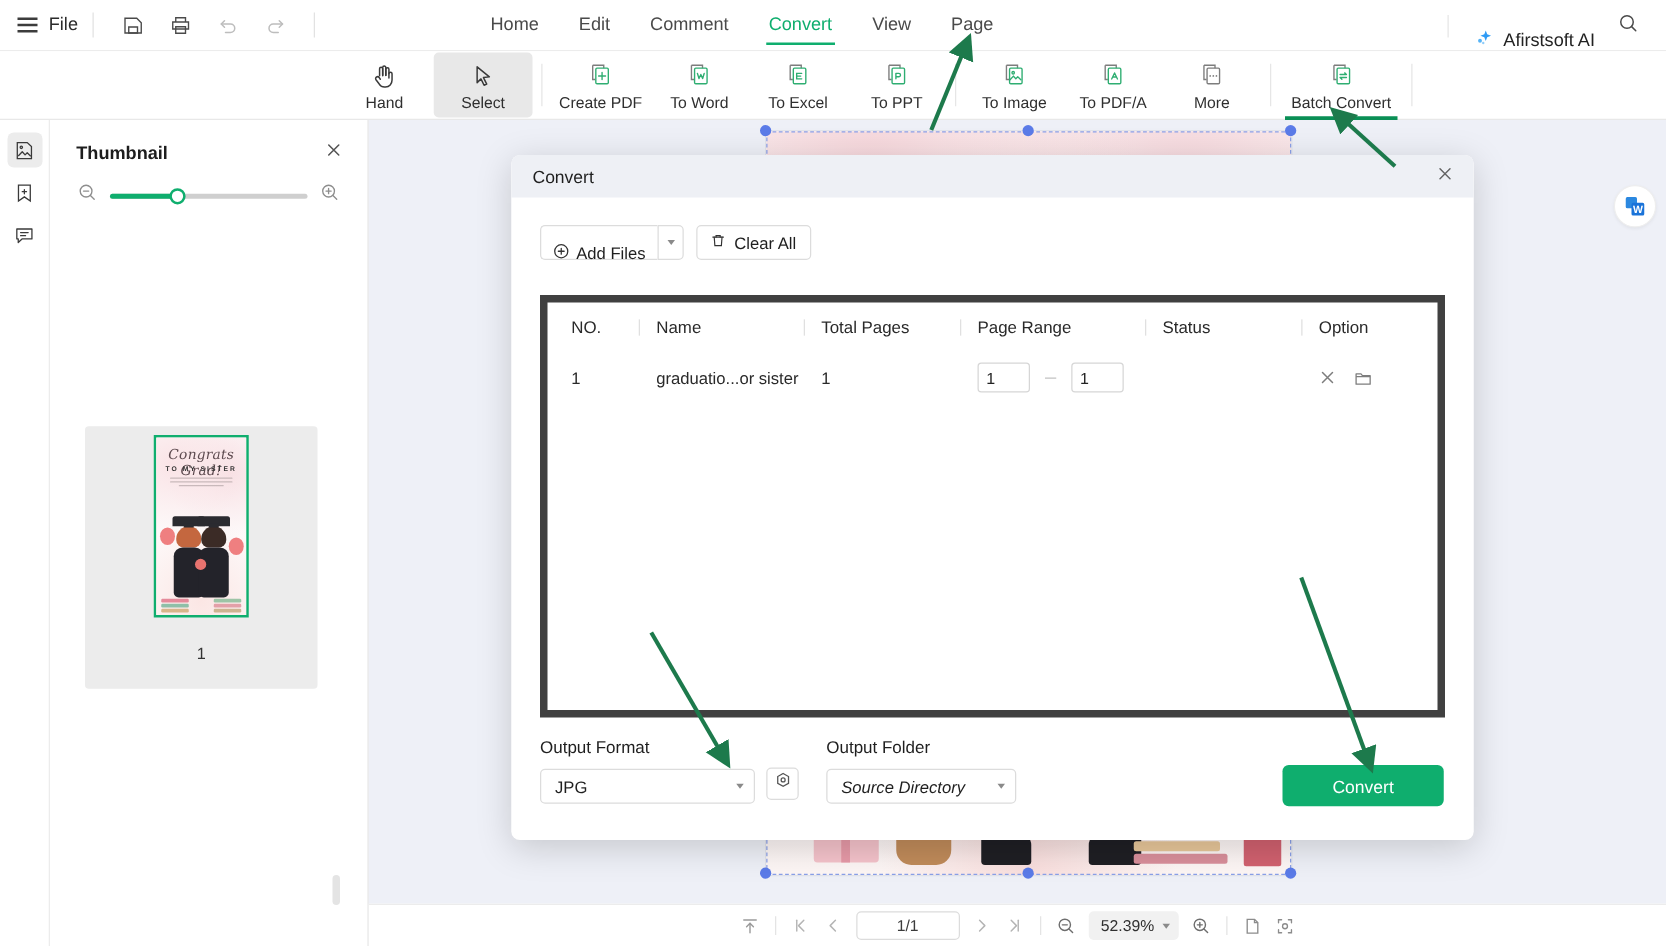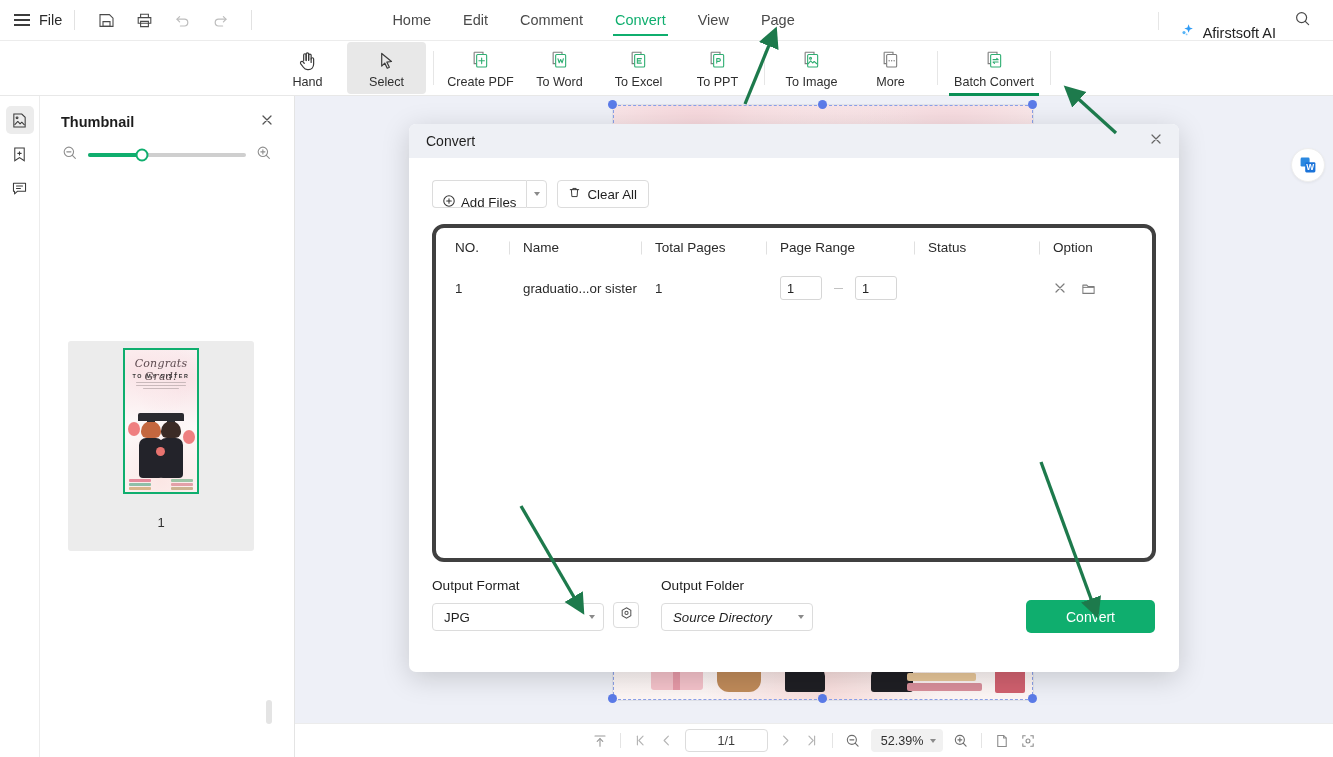--- a/index.html
+++ b/index.html
@@ -218,21 +218,21 @@
   .btn-row { display: flex; align-items: center; gap: 10px; }
   .btn {
     height: 28px; border: 1px solid #dcdcdc; border-radius: 4px; background: #fff;
     display: flex; align-items: center; font-size: 13.3px; color: #1f1f1f; cursor: pointer;
   }
   .btn-addfiles { padding: 16px 10px 0 9px; gap: 5px; border-radius: 4px 0 0 4px; border-right: none; }
   .btn-addcaret { width: 21px; justify-content: center; border-radius: 0 4px 4px 0; }
   .btn-clear { padding: 0 11px 0 10px; gap: 6px; }
 
   .table-wrap {
-    margin-top: 16px; border: 4px solid #404040; border-radius: 12px;
+    margin-top: 28px; border: 6px solid #404040; border-radius: 0;
     height: 338px; overflow: hidden;
   }
   .thead { display: flex; align-items: center; height: 39px; padding-left: 19px; }
   .th { font-size: 13.5px; color: #2a2a2a; position: relative; }
   .th + .th::before {
     content: ""; position: absolute; left: -14px; top: 50%; transform: translateY(-50%);
     width: 1px; height: 13px; background: #e0e0e0;
   }
   .c-no { width: 68px; } .c-name { width: 132px; } .c-pages { width: 125px; }
   .c-range { width: 148px; } .c-status { width: 125px; } .c-option { width: 90px; }
@@ -411,20 +411,31 @@
         <span class="rb-ico">
           <svg width="25" height="25" viewBox="0 0 26 26" fill="none" stroke="#2fae72" stroke-width="1.15">
             <path d="M6.4 4.4h9.2v2.4" stroke="#7d7d7d"></path>
               <path d="M6.4 4.4v11.8h2.2" stroke="#7d7d7d"></path>
             <rect x="9" y="6.8" width="10.4" height="13" rx="1"></rect>
             <circle cx="12" cy="10.6" r="1"></circle>
               <path d="M9.4 16.4l2.8-3 2 2.2 1.6-1.6 2.6 2.4" stroke-linecap="round" stroke-linejoin="round"></path>
           </svg>
         </span>
         <span class="rb-label">To Image</span>
+      </div>
+      <div class="rb-item">
+        <span class="rb-ico">
+          <svg width="25" height="25" viewBox="0 0 26 26" fill="none" stroke="#2fae72" stroke-width="1.15">
+            <path d="M6.4 4.4h9.2v2.4" stroke="#7d7d7d"></path>
+              <path d="M6.4 4.4v11.8h2.2" stroke="#7d7d7d"></path>
+            <rect x="9" y="6.8" width="10.4" height="13" rx="1"></rect>
+            <path d="M11.8 15.8l2.4-5 2.4 5M12.7 14.1h3" stroke-linecap="round" stroke-linejoin="round"></path>
+          </svg>
+        </span>
+        <span class="rb-label">To PDF/A</span>
       </div>
       <div class="rb-item">
         <span class="rb-ico">
           <svg width="25" height="25" viewBox="0 0 26 26" fill="none" stroke="#7d7d7d" stroke-width="1.15">
             <path d="M6.4 4.4h9.2v2.4"></path>
               <path d="M6.4 4.4v11.8h2.2"></path>
             <rect x="9" y="6.8" width="10.4" height="13" rx="1"></rect>
             <circle cx="11.6" cy="13.3" r=".72" fill="#7d7d7d" stroke="none"></circle>
             <circle cx="14.2" cy="13.3" r=".72" fill="#7d7d7d" stroke="none"></circle>
             <circle cx="16.8" cy="13.3" r=".72" fill="#7d7d7d" stroke="none"></circle>

